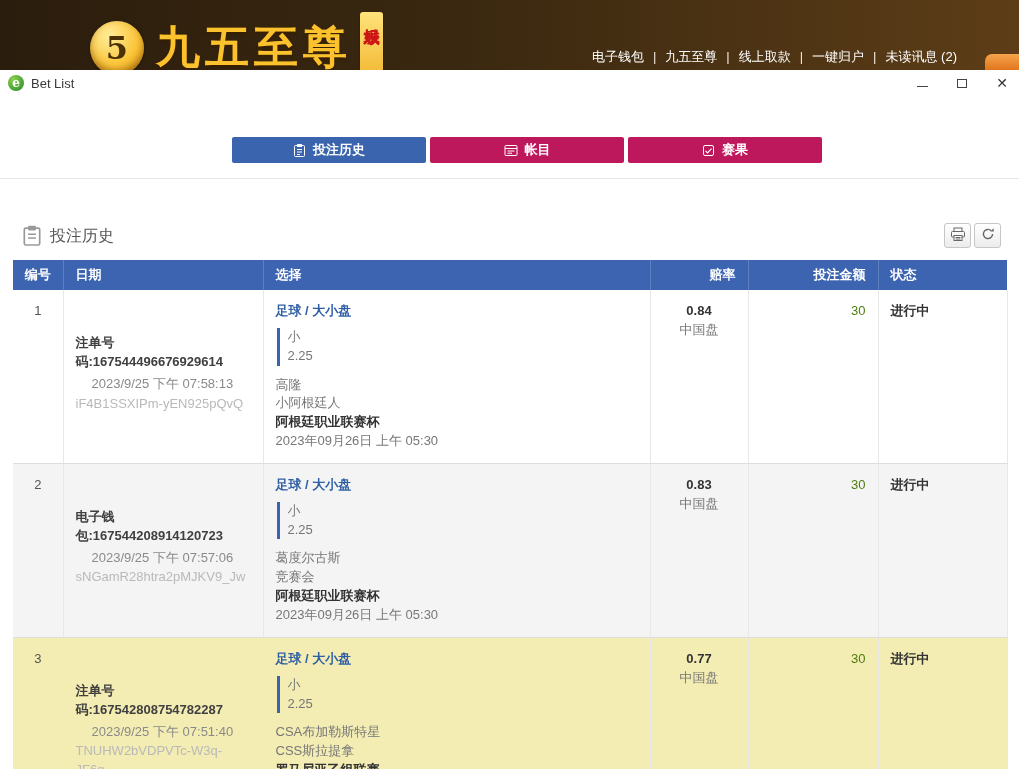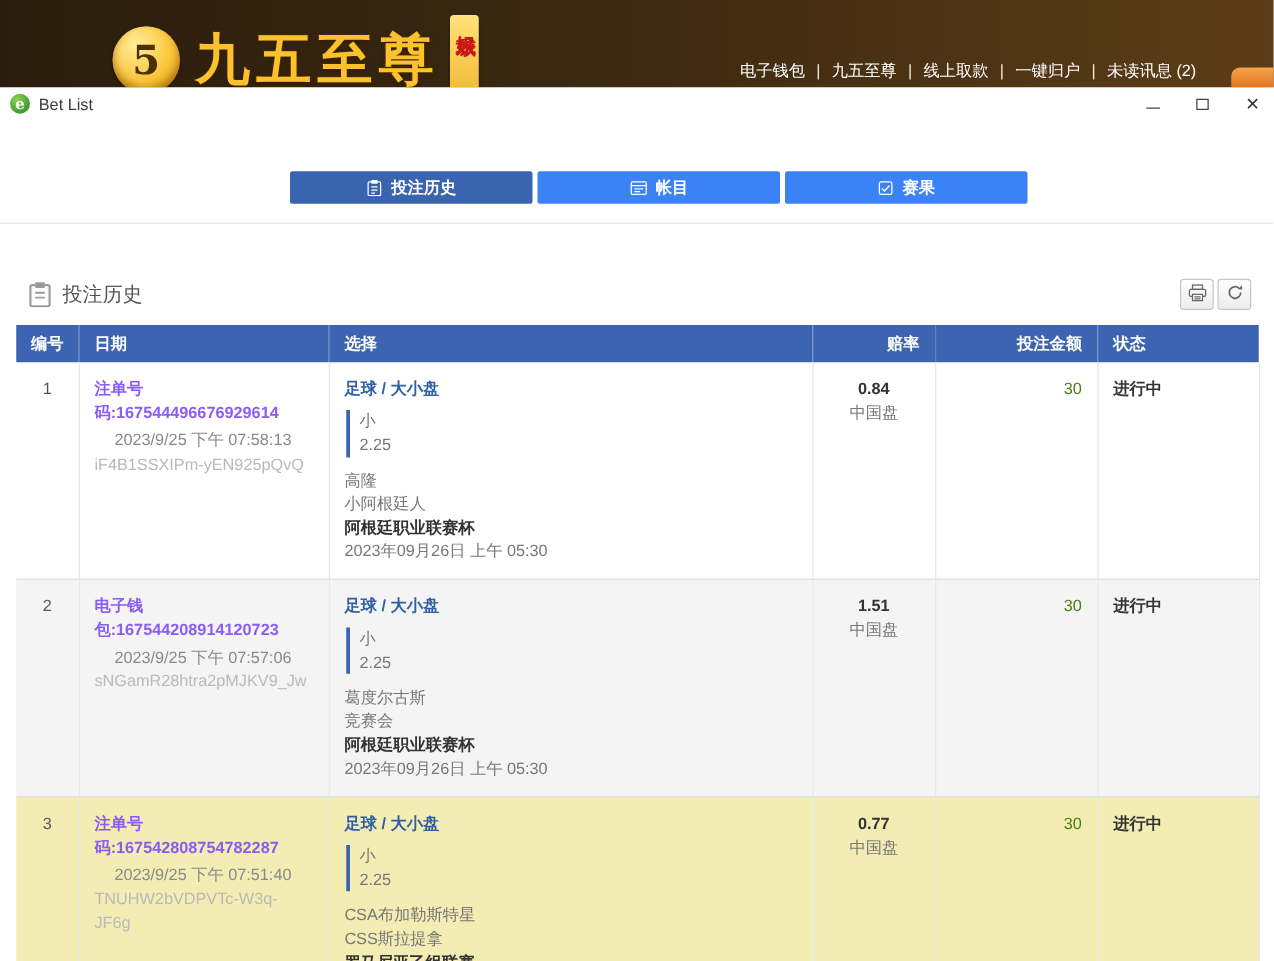--- a/index.html
+++ b/index.html
@@ -58,21 +58,21 @@
   .win-title { position:absolute; left:31px; top:6px; color:#3a3a3a; font-size:13px; }
   .win-controls { position:absolute; right:10px; top:0; height:26px; display:flex; align-items:center; gap:26px; }
   .win-btn { width:14px; height:14px; display:flex; align-items:center; justify-content:center; cursor:pointer; color:#444; }
   .icon-min { width:11px; height:0; border-top:1px solid #444; display:block; margin-top:6px; }
   .icon-max { width:10px; height:9px; border:1px solid #444; display:block; }
   .icon-close { font-size:14px; line-height:14px; color:#333; }
 
   
   .tabs { position:absolute; top:137px; left:232px; display:flex; gap:4px; }
   .tab {
-    width:194px; height:26px; background:#3b82f6; color:#fff; font-size:13px; font-weight:bold;
+    width:194px; height:26px; background:#be185d; color:#fff; font-size:13px; font-weight:bold;
     display:flex; align-items:center; justify-content:center; gap:7px;
     border-radius:2px; cursor:pointer; flex:none;
   }
   .tab.active { background:#3a64ad; }
   .tab svg, .section-icon svg { display:block; }
 
   .divider { position:absolute; top:178px; left:0; width:1019px; border-top:1px solid #e5e5e5; }
 
   
   .section-head { position:absolute; top:221px; left:0; width:1019px; height:30px; }
@@ -98,21 +98,21 @@
   .bet-table thead th.al-c{text-align:center; padding:0 0;}
   .bet-table thead th.al-r{text-align:right;}
   .bet-table tbody td {
     vertical-align:top; padding:12px; line-height:1.45;
     border-bottom:1px solid #dedede; border-right:1px solid #e8e8e8;
   }
   .bet-table tbody tr { height:156px; background:#fff; }
   .bet-table tbody tr:nth-child(even) { background:#f4f4f4; }
   .bet-table tbody tr.highlight { background:#f3ecb3; }
   .c-id { text-align:center; color:#555; padding:12px 4px; }
-  .bet-no { font-weight:bold; color:#8b5cf6; margin-bottom:3px; }
+  .bet-no { font-weight:bold; color:#404040; margin-bottom:3px;margin-top:32px; }
   .bet-time { color:#8a8a8a; margin-bottom:1px;margin-left:16px; }
   .ticket { color:#b9b9b9; }
   .market { color:#2f5fa5; font-weight:bold; cursor:pointer; }
   .pick-block { border-left:3px solid #3a64ad; padding-left:8px; margin:7px 0 10px 1px; color:#777; }
   .teams div { color:#777; }
   .teams .league { font-weight:bold; color:#333; }
   .c-odds { text-align:center; }
   .c-odds .odds { font-weight:bold; color:#333; }
   .c-odds .odds-type { color:#777; }
   .c-amount { text-align:right; color:#4d7c0f; }
@@ -275,21 +275,21 @@
         <div>2.25</div>
       </div>
       <div class="teams">
         <div>葛度尔古斯</div>
         <div>竞赛会</div>
         <div class="league">阿根廷职业联赛杯</div>
         <div>2023年09月26日 上午 05:30</div>
       </div>
     </td>
     <td class="c-odds">
-      <div class="odds">1.51</div>
+      <div class="odds">0.83</div>
       <div class="odds-type">中国盘</div>
     </td>
     <td class="c-amount">30</td>
     <td class="c-status">进行中</td>
   </tr>
 
   <tr class="highlight">
     <td class="c-id">3</td>
     <td class="c-date">
       <div class="bet-no">注单号码:167542808754782287</div>

